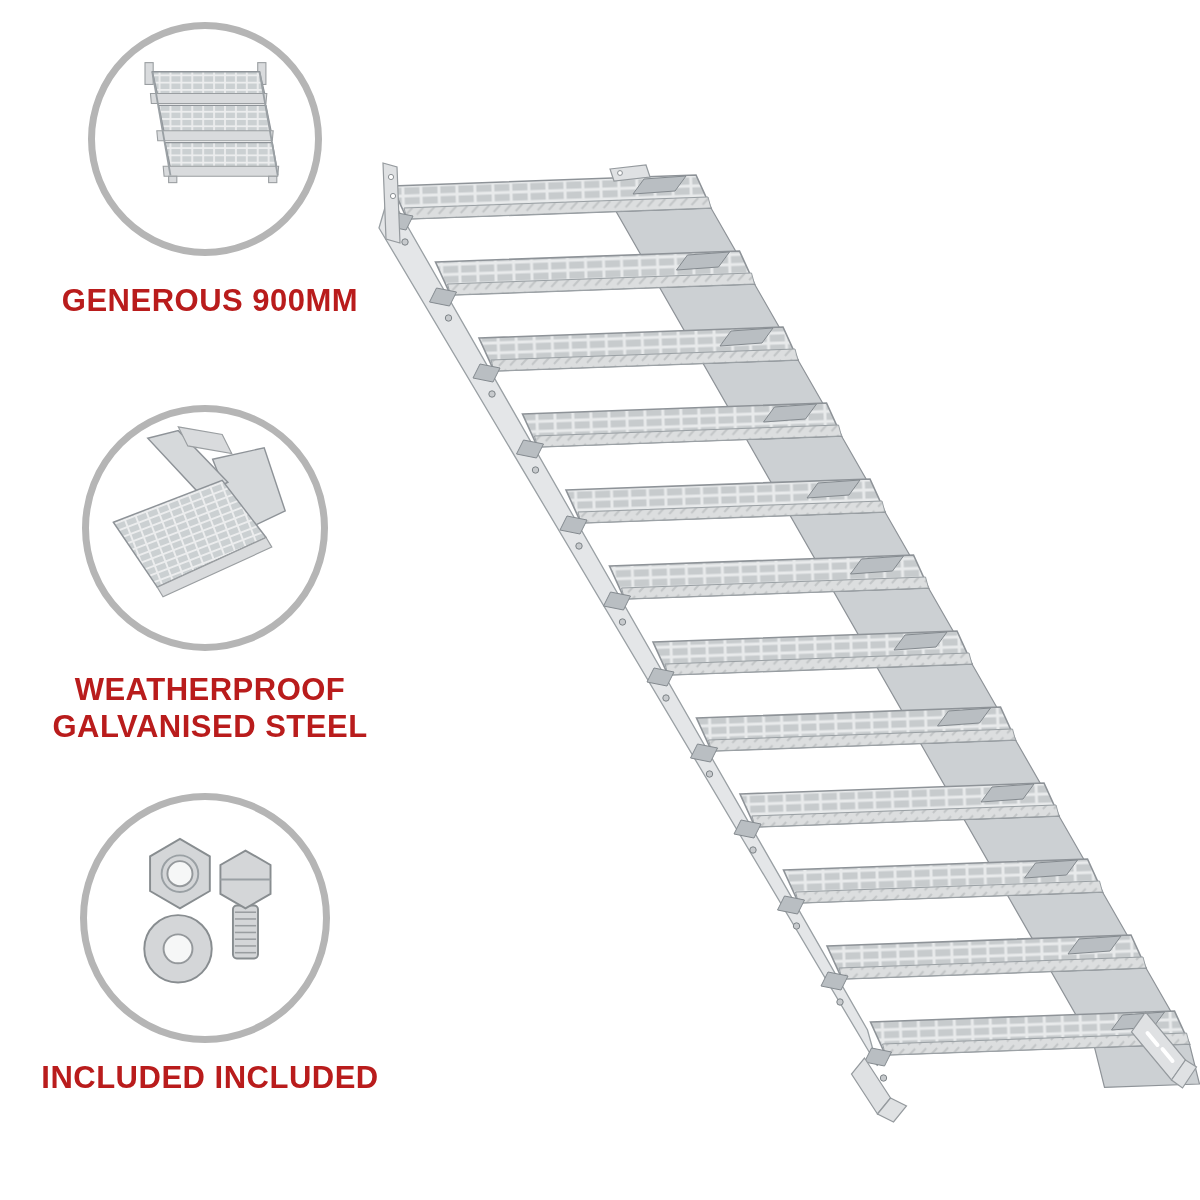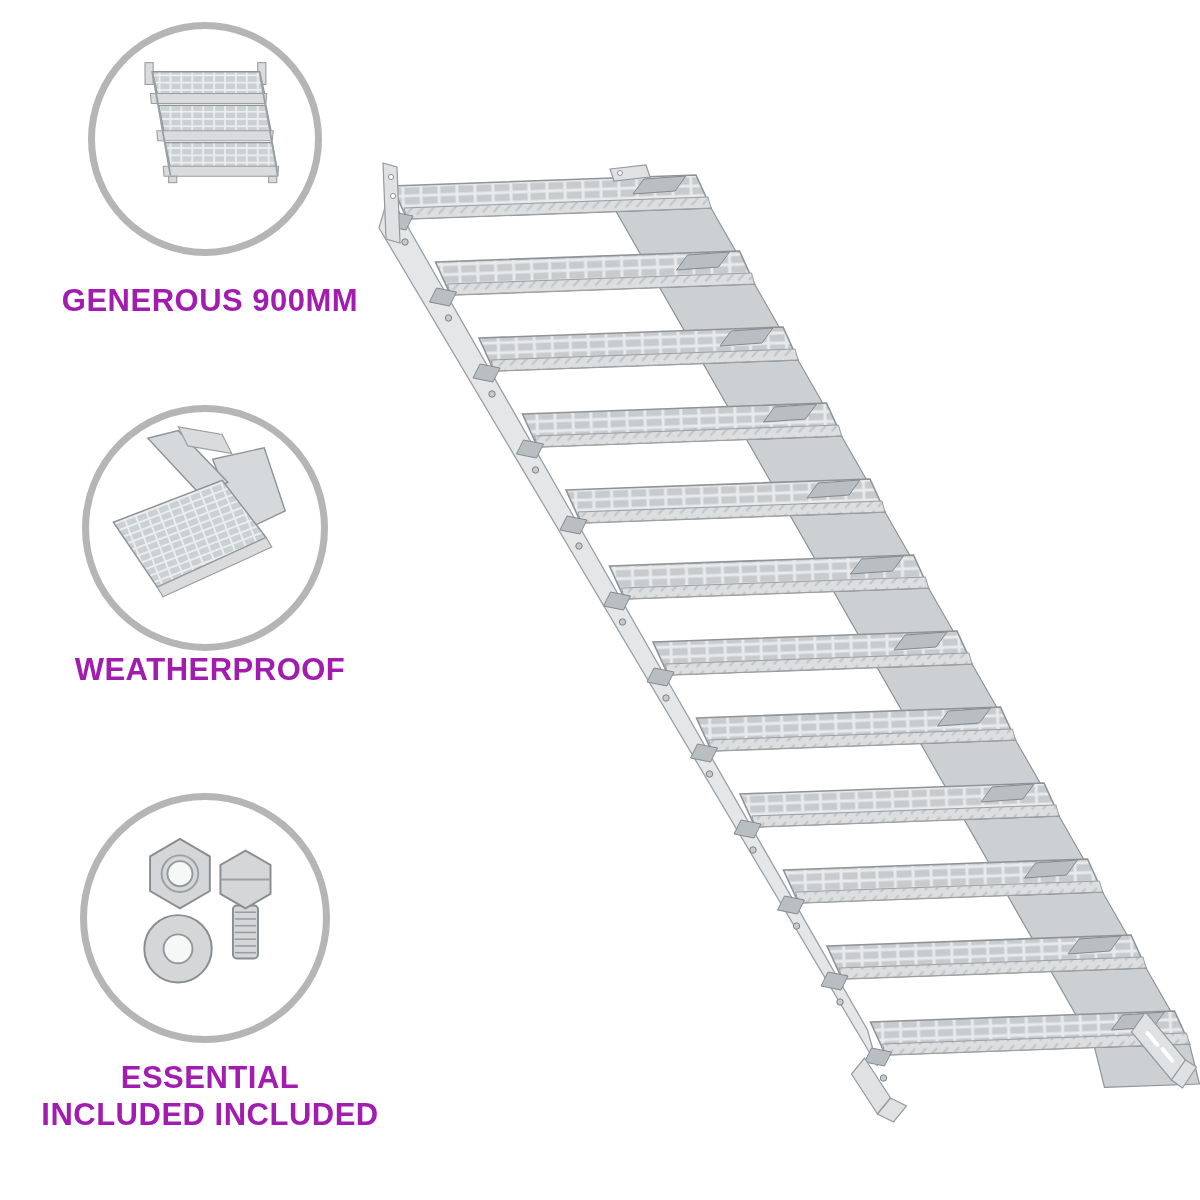--- a/index.html
+++ b/index.html
@@ -10,25 +10,25 @@
   figure.callout{margin:0}
   .circle{
     position:absolute;box-sizing:border-box;border:7px solid #b5b5b5;
     border-radius:50%;background:#ffffff;display:flex;align-items:center;justify-content:center;
   }
   .c1{left:88px;top:22px;width:234px;height:234px}
   .c2{left:82px;top:405px;width:246px;height:246px}
   .c3{left:80px;top:793px;width:250px;height:250px}
   .caption{
     position:absolute;left:0;width:420px;text-align:center;
-    font-weight:bold;font-size:31px;line-height:37px;letter-spacing:.5px;color:#a21caf;
+    font-weight:bold;font-size:31px;line-height:37px;letter-spacing:.5px;color:#b91c1c;
   }
   .caption span{display:block}
   .cap1{top:282px}
-  .cap2{top:651px}
+  .cap2{top:671px}
   .cap3{top:1059px}
   .stair{position:absolute;left:370px;top:150px}
   
   .tread{fill:url(#mesh);stroke:#8e9398;stroke-width:1.6}
   .nosing{fill:url(#nose);stroke:#9aa0a4;stroke-width:1}
   .plate{fill:#ccd0d3;stroke:#8e9398;stroke-width:1.2}
   .stringer{fill:#e4e6e8;stroke:#9aa0a4;stroke-width:1.3}
   .tab{fill:#b9bec2;stroke:#848a8f;stroke-width:1}
   .plate2{fill:#dfe1e3;stroke:#959a9e;stroke-width:1.2}
   .bolt{fill:#c7cacd;stroke:#7d8387;stroke-width:1}
@@ -86,20 +86,21 @@
       </defs>
       <polygon points="118,38 172,26 194,92 148,114" class="i-plate"></polygon>
       <polygon points="50,16 82,8 134,62 106,76" class="i-plate"></polygon>
       <polygon points="82,4 128,12 138,32 92,24" class="i-rail"></polygon>
       <polygon points="14,104 128,60 174,120 60,172" class="i-mesh2"></polygon>
       <polygon points="60,172 174,120 180,130 66,182" class="i-rail"></polygon>
     </svg>
   </div>
   <figcaption class="caption cap2">
     <span>WEATHERPROOF</span>
+    <span>GALVANISED STEEL</span>
   </figcaption>
 </figure>
 
 <figure class="callout">
   <div class="circle c3">
     <svg width="212" height="212" viewBox="0 0 220 220">
       <polygon points="115,82 84,100 53,82 53,46 84,28 115,46" class="i-part"></polygon>
       <circle cx="84" cy="64" r="19" class="i-edge"></circle>
       <circle cx="84" cy="64" r="13" class="i-hole"></circle>
       <circle cx="82" cy="142" r="35" class="i-part"></circle>
@@ -110,21 +111,20 @@
       <line x1="141" y1="118" x2="163" y2="118" class="i-thread"></line>
       <line x1="141" y1="125" x2="163" y2="125" class="i-thread"></line>
       <line x1="141" y1="132" x2="163" y2="132" class="i-thread"></line>
       <line x1="141" y1="139" x2="163" y2="139" class="i-thread"></line>
       <line x1="141" y1="146" x2="163" y2="146" class="i-thread"></line>
       <polygon points="178,85 152,100 126,85 126,55 152,40 178,55" class="i-part"></polygon>
       <line x1="126" y1="70" x2="178" y2="70" class="i-edge"></line>
     </svg>
   </div>
   <figcaption class="caption cap3">
-    <span>ESSENTIAL</span>
     <span>INCLUDED INCLUDED</span>
   </figcaption>
 </figure>
 
 <svg class="stair" width="830" height="1040" viewBox="370 150 830 1040">
   <defs>
     <pattern id="mesh" width="18" height="10" patternUnits="userSpaceOnUse" patternTransform="rotate(-2)">
       <rect width="18" height="10" fill="#e8eaeb"></rect>
       <rect x="1.5" y="1.5" width="15" height="7" fill="#c7cbcd"></rect>
     </pattern>

